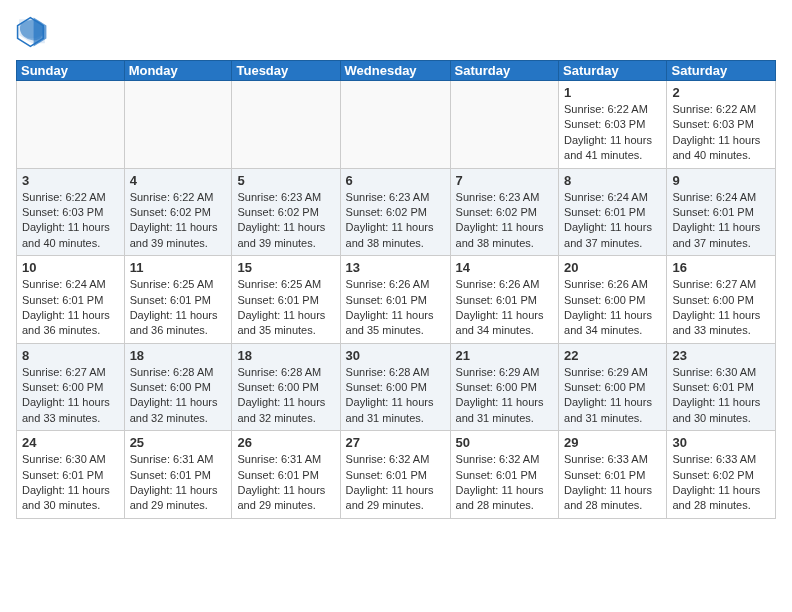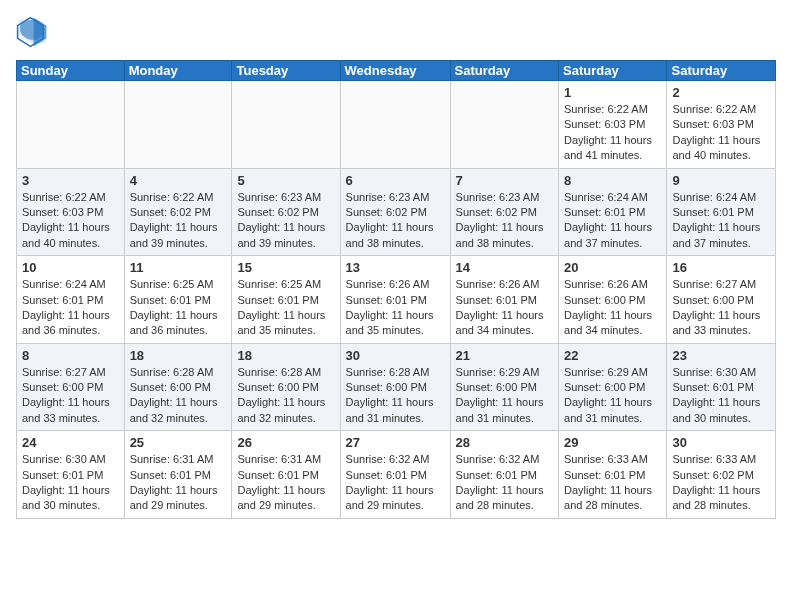--- a/index.html
+++ b/index.html
@@ -311,21 +311,21 @@
 Sunset: 6:01 PM
 Daylight: 11 hours and 29 minutes.</div>
           </td>
           <td>
             <span class="day-num">27</span>
             <div class="day-info" style="white-space: pre-line;">Sunrise: 6:32 AM
 Sunset: 6:01 PM
 Daylight: 11 hours and 29 minutes.</div>
           </td>
           <td>
-            <span class="day-num">28</span>
+            <span class="day-num">50</span>
             <div class="day-info" style="white-space: pre-line;">Sunrise: 6:32 AM
 Sunset: 6:01 PM
 Daylight: 11 hours and 28 minutes.</div>
           </td>
           <td>
             <span class="day-num">29</span>
             <div class="day-info" style="white-space: pre-line;">Sunrise: 6:33 AM
 Sunset: 6:01 PM
 Daylight: 11 hours and 28 minutes.</div>
           </td>

